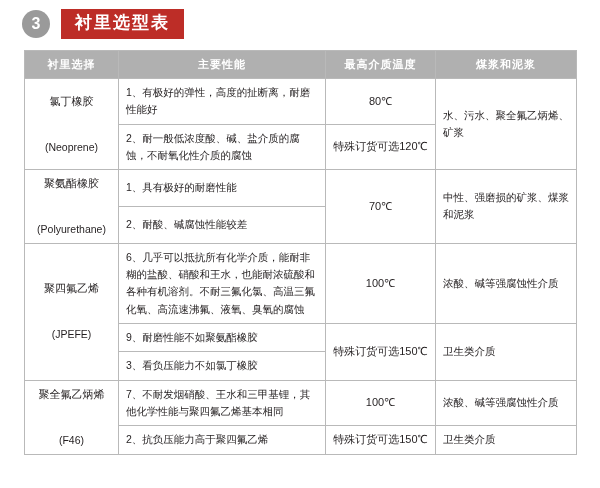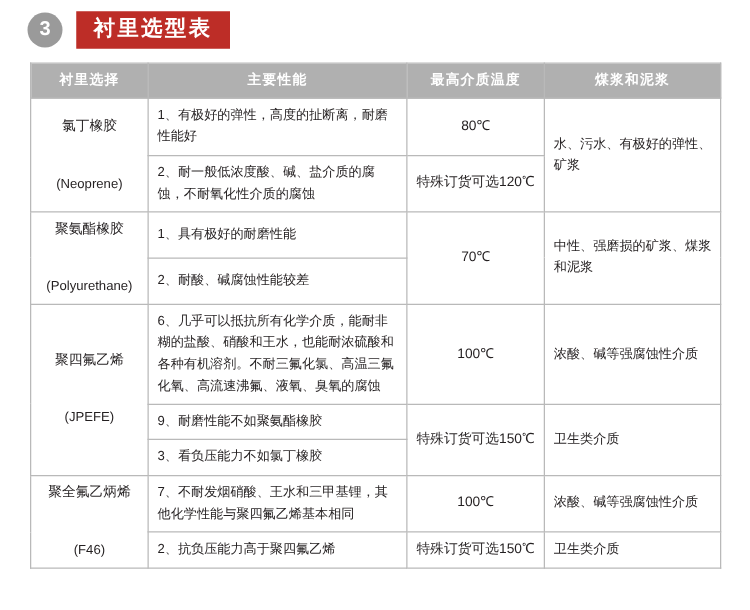--- a/index.html
+++ b/index.html
@@ -146,21 +146,21 @@
       </thead>
       <tbody>
 
         <tr>
           <td class="name shade" rowspan="2">
             <span>氯丁橡胶</span>
             <span class="en">(Neoprene)</span>
           </td>
           <td class="perf">1、有极好的弹性，高度的扯断离，耐磨性能好</td>
           <td class="temp">80℃</td>
-          <td class="scope" rowspan="2">水、污水、有极好的弹性、矿浆</td>
+          <td class="scope" rowspan="2">水、污水、聚全氟乙炳烯、矿浆</td>
         </tr>
         <tr>
           <td class="perf">2、耐一般低浓度酸、碱、盐介质的腐蚀，不耐氧化性介质的腐蚀</td>
           <td class="temp">特殊订货可选120℃</td>
         </tr>
 
         <tr>
           <td class="name shade" rowspan="2">
             <span>聚氨酯橡胶</span>
             <span class="en">(Polyurethane)</span>

